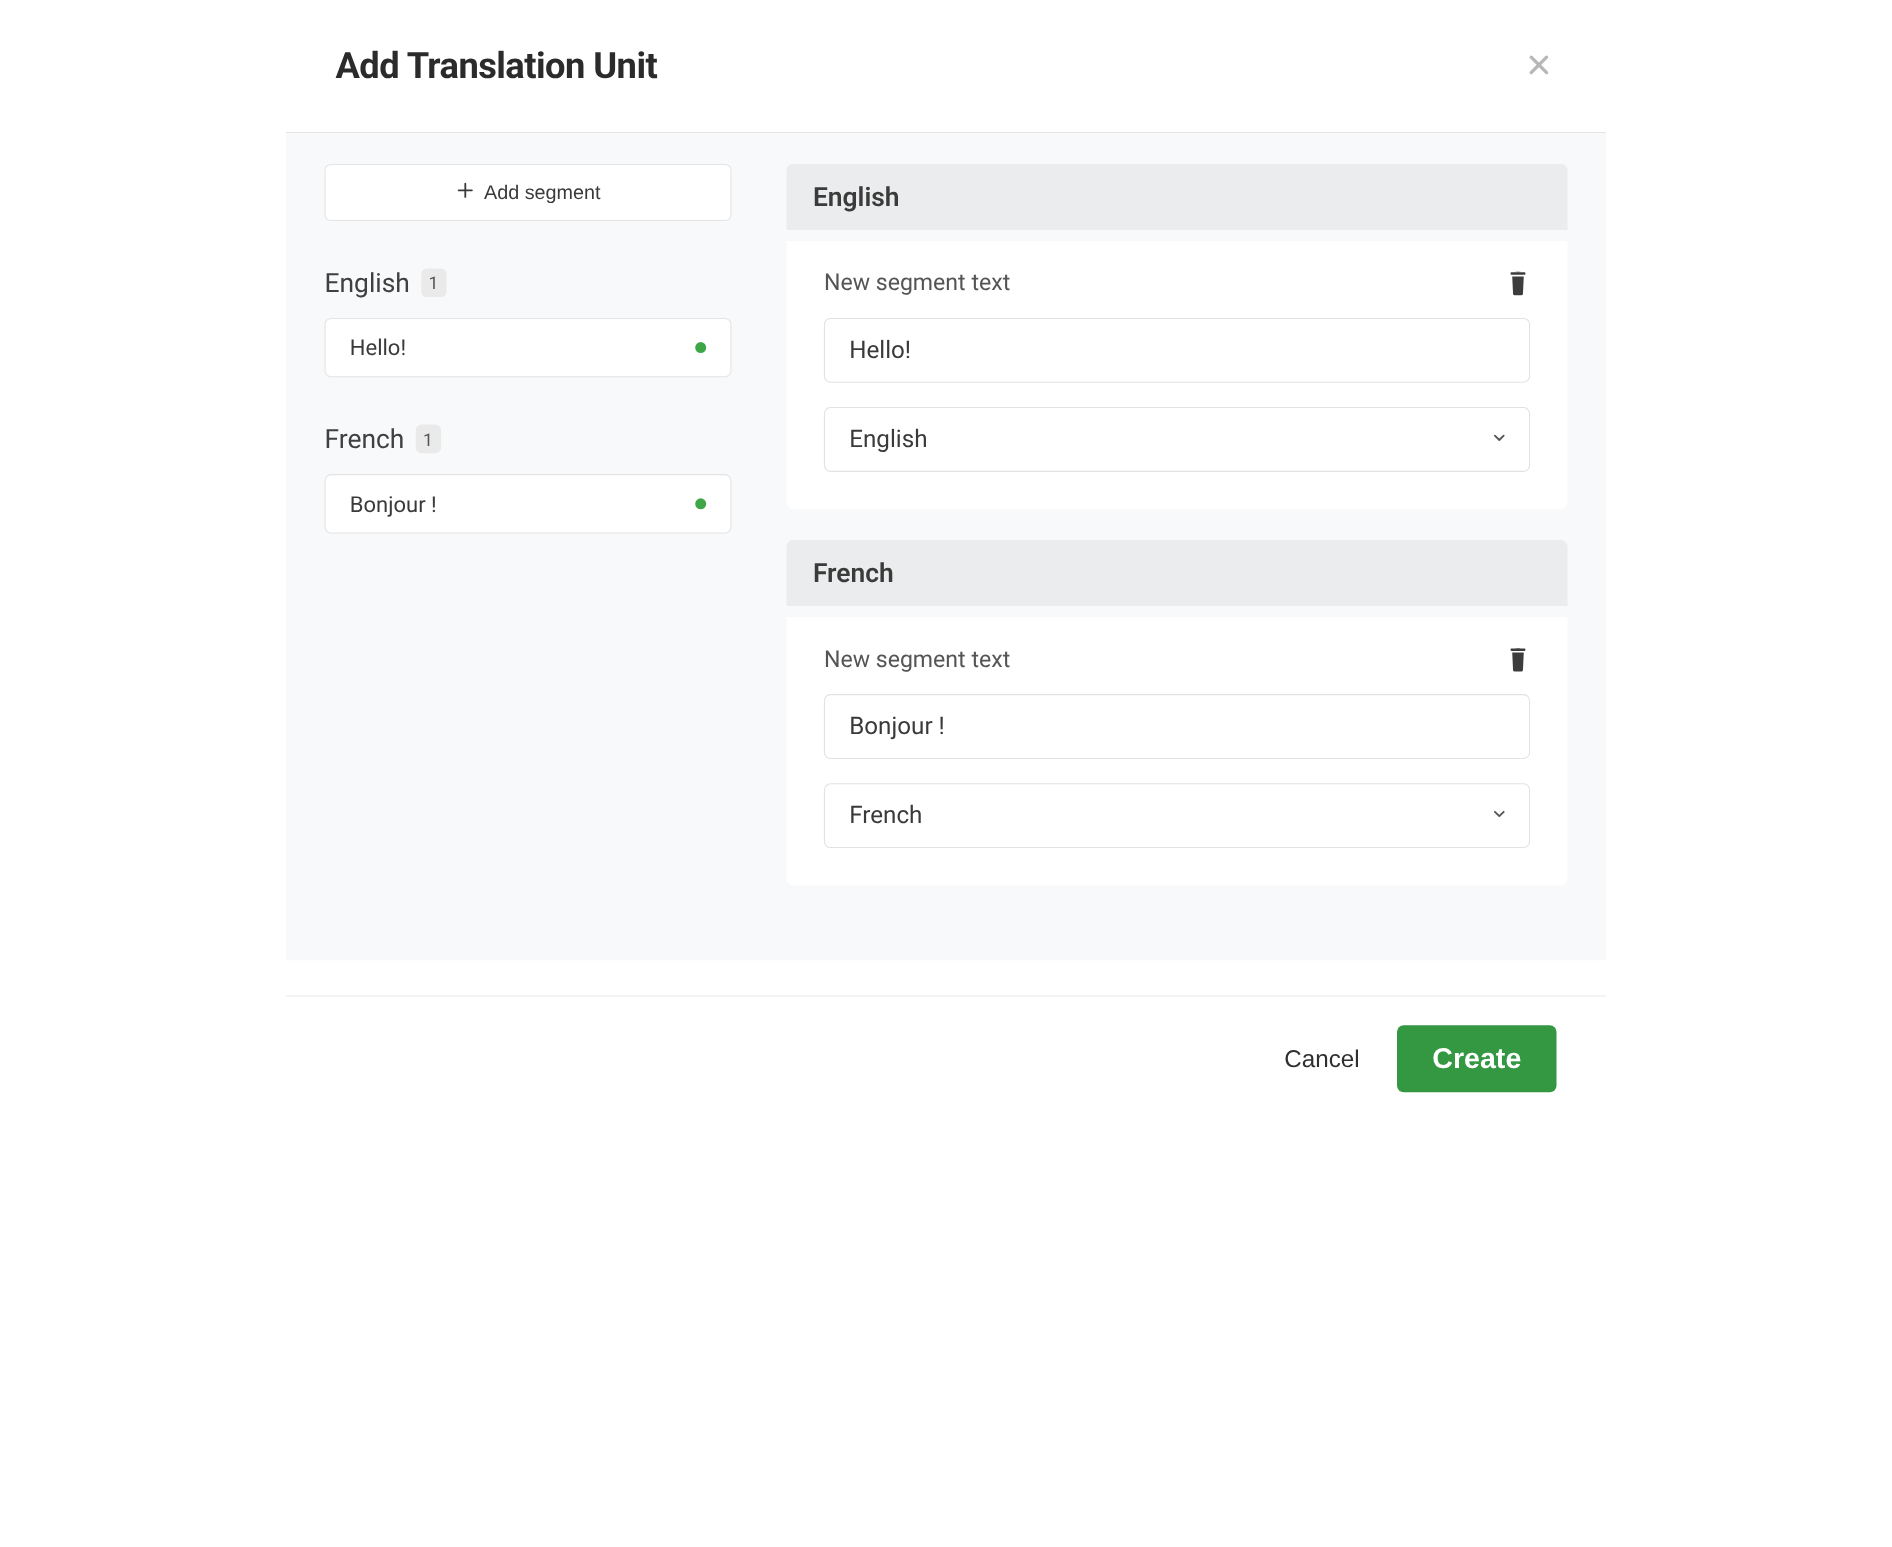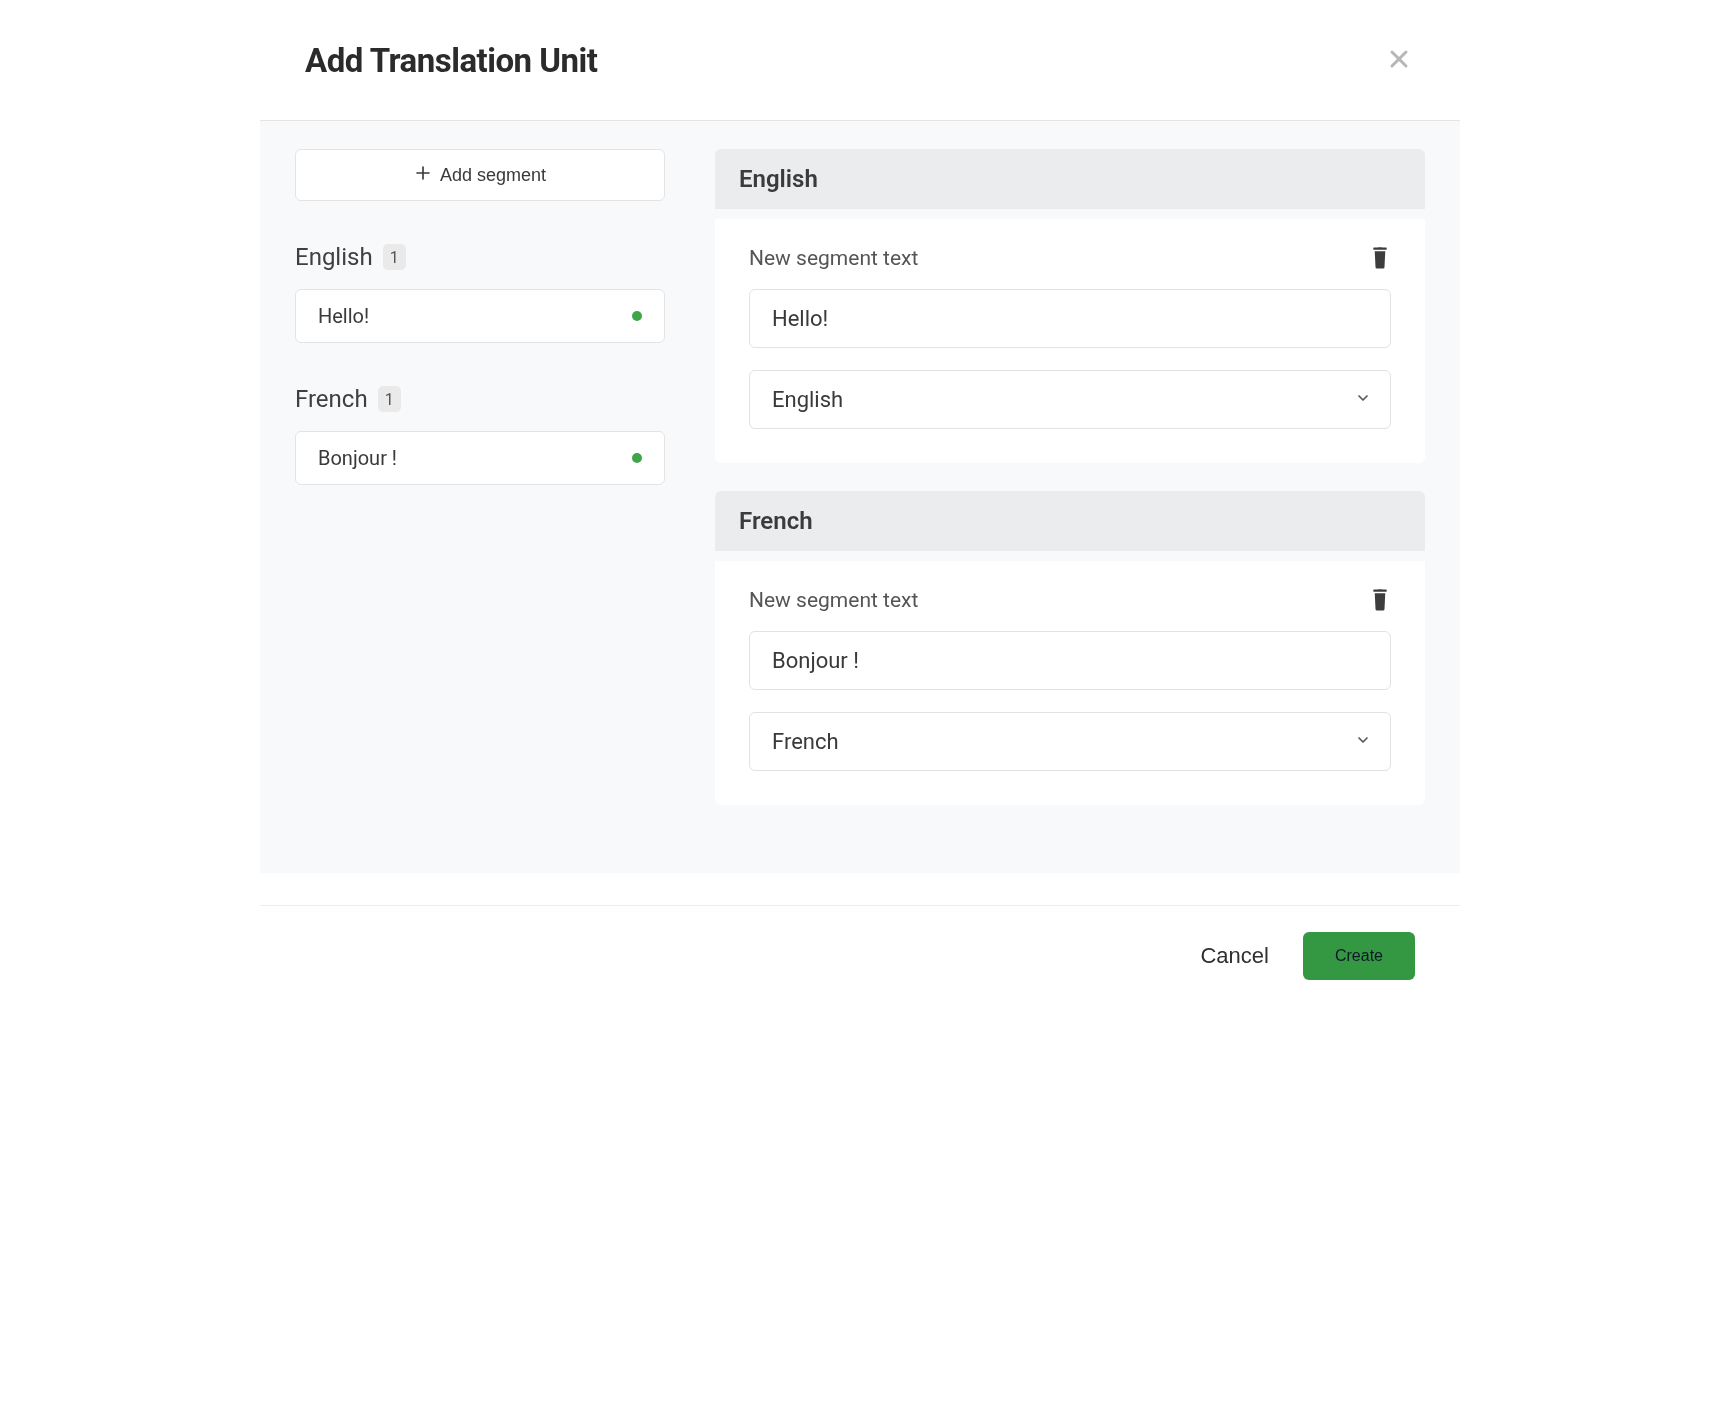--- a/index.html
+++ b/index.html
@@ -216,23 +216,23 @@
     font-size: 22px;
     font-weight: 500;
     color: #2f2f2f;
     cursor: pointer;
   }
   .create-btn {
     background: #349843;
     border: none;
     border-radius: 6px;
     padding: 15px 32px;
-    font-size: 16px;
-    font-weight: 400;
-    color: #0f172a;
+    font-size: 26px;
+    font-weight: 700;
+    color: #ffffff;
     cursor: pointer;
   }
 </style>
 </head>
 <body>
 
 <div class="modal">
 
   <div class="modal-header">
     <h1 class="modal-title">Add Translation Unit</h1>

